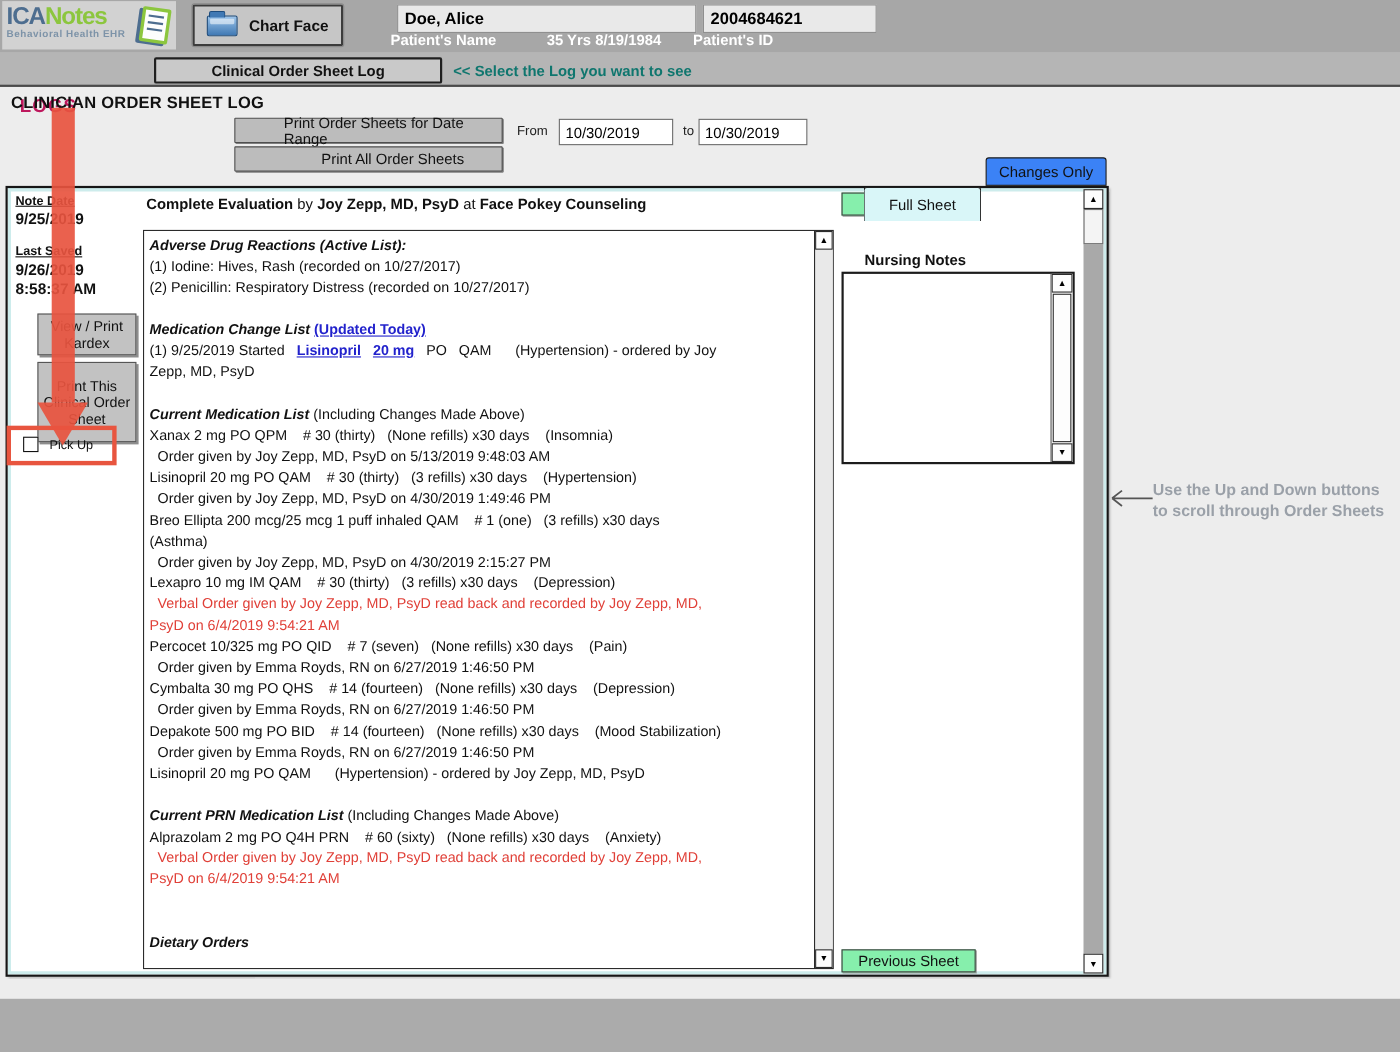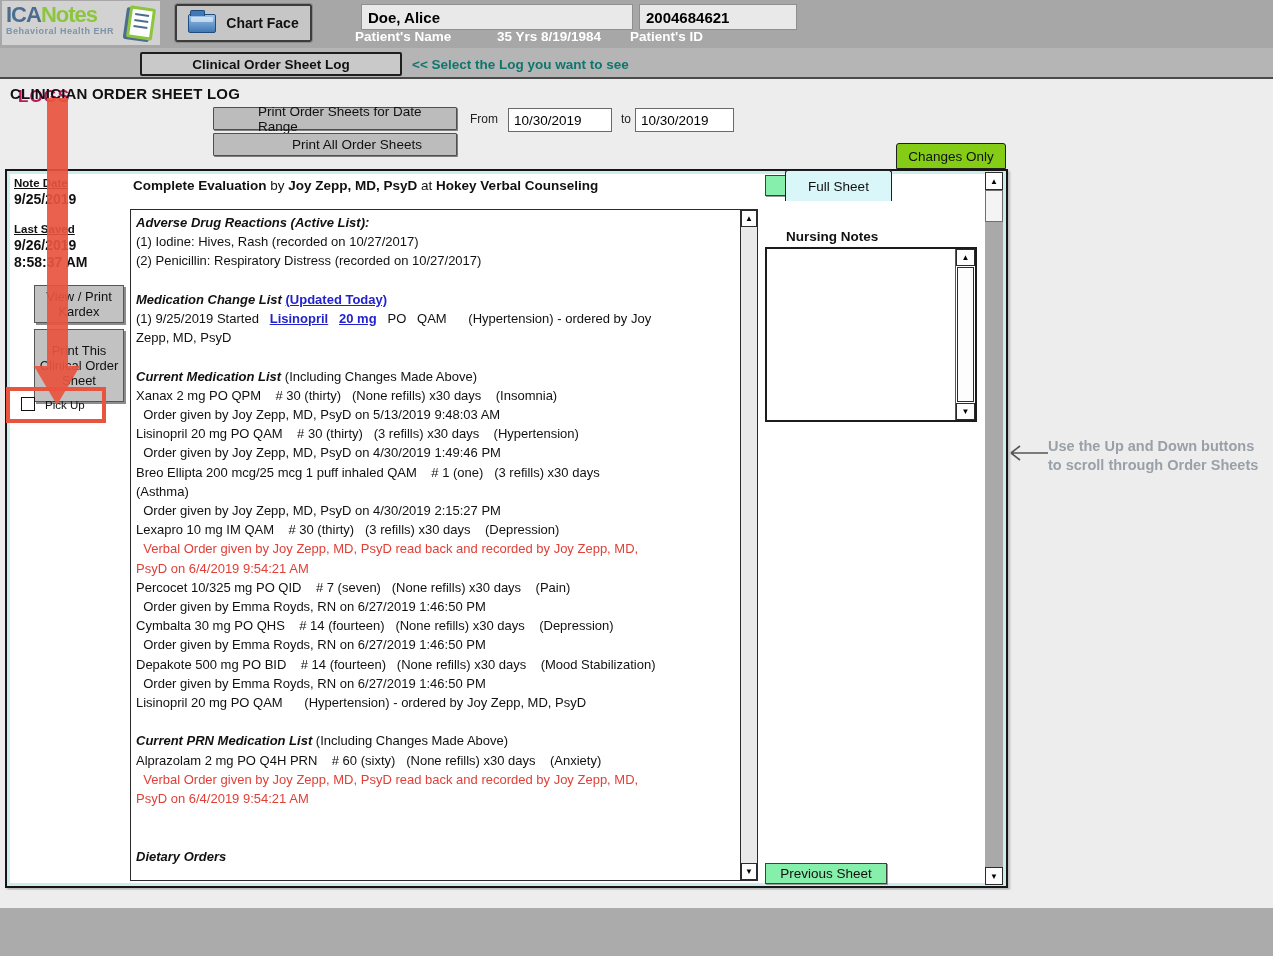--- a/index.html
+++ b/index.html
@@ -53,21 +53,21 @@
   .btn-print-range { left:213px; top:107px; width:244px; height:23px; }
   .btn-print-all   { left:213px; top:133px; width:244px; height:23px; }
   .small-label { font-size:12px; color:#222; }
   .date-input { border:1px solid #6a6a6a; background:#fff; font-size:13.5px; padding:11px 5px;
     height:21px; font-family:"Liberation Sans",sans-serif; }
 
   
   .tab { display:flex; align-items:center; justify-content:center; font-size:13.5px; cursor:pointer; }
   .tab-full { left:785px; top:140px; width:107px; height:31px; background:#d9f6f8;
     border:1px solid #1f1f1f; border-bottom:none; border-radius:3px 3px 0 0; z-index:5;margin-top:30px; }
-  .tab-changes { left:896px; top:143px; width:110px; height:26px; background:#84cc16;
+  .tab-changes { left:896px; top:143px; width:110px; height:26px; background:#3b82f6;
     border:1px solid #1f1f1f; border-radius:3px 3px 0 0; }
 
   
   .panel { left:5px; top:169px; width:1003px; height:719px; background:#fff;
     border:2px solid #161616; box-shadow:inset 0 0 0 3px #cdecec, 2px 2px 2px #bbb; }
 
   
   .sb-label { font-size:11.5px; font-weight:bold; text-decoration:underline; }
   .sb-value { font-size:14px; font-weight:bold; }
   .sb-btn { background:#c2c2c2; border:1px solid #565656; box-shadow:2px 2px 0 #8d8d8d;
@@ -173,21 +173,21 @@
 <div class="abs sb-value" style="left:14px; top:191px;">9/25/2019</div>
 <div class="abs sb-label" style="left:14px; top:223px;">Last Saved</div>
 <div class="abs sb-value" style="left:14px; top:237px;">9/26/2019</div>
 <div class="abs sb-value" style="left:14px; top:254px;">8:58:37 AM</div>
 <div class="abs sb-btn btn-kardex">View / Print Kardex</div>
 <div class="abs sb-btn btn-printsheet">Print This Clinical Order Sheet</div>
 <div class="abs pickup-box"></div>
 <div class="abs pickup-check"></div>
 <div class="abs pickup-label">Pick Up</div>
 
-<div class="abs sheet-title" id="sheet-title"><span style="font-weight: bold;">Complete Evaluation</span><span> by </span><span style="font-weight: bold;">Joy Zepp, MD, PsyD</span><span> at </span><span style="font-weight: bold;">Hokey Verbal Counseling</span></div>
+<div class="abs sheet-title" id="sheet-title"><span style="font-weight: bold;">Complete Evaluation</span><span> by </span><span style="font-weight: bold;">Joy Zepp, MD, PsyD</span><span> at </span><span style="font-weight: bold;">Face Pokey Counseling</span></div>
 <div class="abs sheet-nav-btn btn-next">Next Sheet</div>
 <div class="abs sheet-nav-btn btn-prev">Previous Sheet</div>
 
 <div class="abs textarea">
   <div class="doc-content" id="doc-content"><div class="doc-line"><span class="seg-bi">Adverse Drug Reactions (Active List):</span></div><div class="doc-line"><span>(1) Iodine: Hives, Rash (recorded on 10/27/2017)</span></div><div class="doc-line"><span>(2) Penicillin: Respiratory Distress (recorded on 10/27/2017)</span></div><div class="doc-line">&nbsp;</div><div class="doc-line"><span class="seg-bi">Medication Change List </span><span class="seg-linkb">(Updated Today)</span></div><div class="doc-line"><span>(1) 9/25/2019 Started   </span><span class="seg-linkb">Lisinopril</span><span>   </span><span class="seg-linkb">20 mg</span><span>   PO   QAM      (Hypertension) - ordered by Joy</span></div><div class="doc-line"><span>Zepp, MD, PsyD</span></div><div class="doc-line">&nbsp;</div><div class="doc-line"><span class="seg-bi">Current Medication List</span><span> (Including Changes Made Above)</span></div><div class="doc-line"><span>Xanax 2 mg PO QPM    # 30 (thirty)   (None refills) x30 days    (Insomnia)</span></div><div class="doc-line"><span>  Order given by Joy Zepp, MD, PsyD on 5/13/2019 9:48:03 AM</span></div><div class="doc-line"><span>Lisinopril 20 mg PO QAM    # 30 (thirty)   (3 refills) x30 days    (Hypertension)</span></div><div class="doc-line"><span>  Order given by Joy Zepp, MD, PsyD on 4/30/2019 1:49:46 PM</span></div><div class="doc-line"><span>Breo Ellipta 200 mcg/25 mcg 1 puff inhaled QAM    # 1 (one)   (3 refills) x30 days</span></div><div class="doc-line"><span>(Asthma)</span></div><div class="doc-line"><span>  Order given by Joy Zepp, MD, PsyD on 4/30/2019 2:15:27 PM</span></div><div class="doc-line"><span>Lexapro 10 mg IM QAM    # 30 (thirty)   (3 refills) x30 days    (Depression)</span></div><div class="doc-line"><span class="seg-red">  Verbal Order given by Joy Zepp, MD, PsyD read back and recorded by Joy Zepp, MD,</span></div><div class="doc-line"><span class="seg-red">PsyD on 6/4/2019 9:54:21 AM</span></div><div class="doc-line"><span>Percocet 10/325 mg PO QID    # 7 (seven)   (None refills) x30 days    (Pain)</span></div><div class="doc-line"><span>  Order given by Emma Royds, RN on 6/27/2019 1:46:50 PM</span></div><div class="doc-line"><span>Cymbalta 30 mg PO QHS    # 14 (fourteen)   (None refills) x30 days    (Depression)</span></div><div class="doc-line"><span>  Order given by Emma Royds, RN on 6/27/2019 1:46:50 PM</span></div><div class="doc-line"><span>Depakote 500 mg PO BID    # 14 (fourteen)   (None refills) x30 days    (Mood Stabilization)</span></div><div class="doc-line"><span>  Order given by Emma Royds, RN on 6/27/2019 1:46:50 PM</span></div><div class="doc-line"><span>Lisinopril 20 mg PO QAM      (Hypertension) - ordered by Joy Zepp, MD, PsyD</span></div><div class="doc-line">&nbsp;</div><div class="doc-line"><span class="seg-bi">Current PRN Medication List</span><span> (Including Changes Made Above)</span></div><div class="doc-line"><span>Alprazolam 2 mg PO Q4H PRN    # 60 (sixty)   (None refills) x30 days    (Anxiety)</span></div><div class="doc-line"><span class="seg-red">  Verbal Order given by Joy Zepp, MD, PsyD read back and recorded by Joy Zepp, MD,</span></div><div class="doc-line"><span class="seg-red">PsyD on 6/4/2019 9:54:21 AM</span></div><div class="doc-line">&nbsp;</div><div class="doc-line">&nbsp;</div><div class="doc-line"><span class="seg-bi">Dietary Orders</span></div><div class="doc-line">&nbsp;</div></div>
   <div class="vscroll ta-scroll">
     <div class="sbtn">▲</div>
     <div class="strack"></div>
     <div class="sbtn">▼</div>
   </div>

